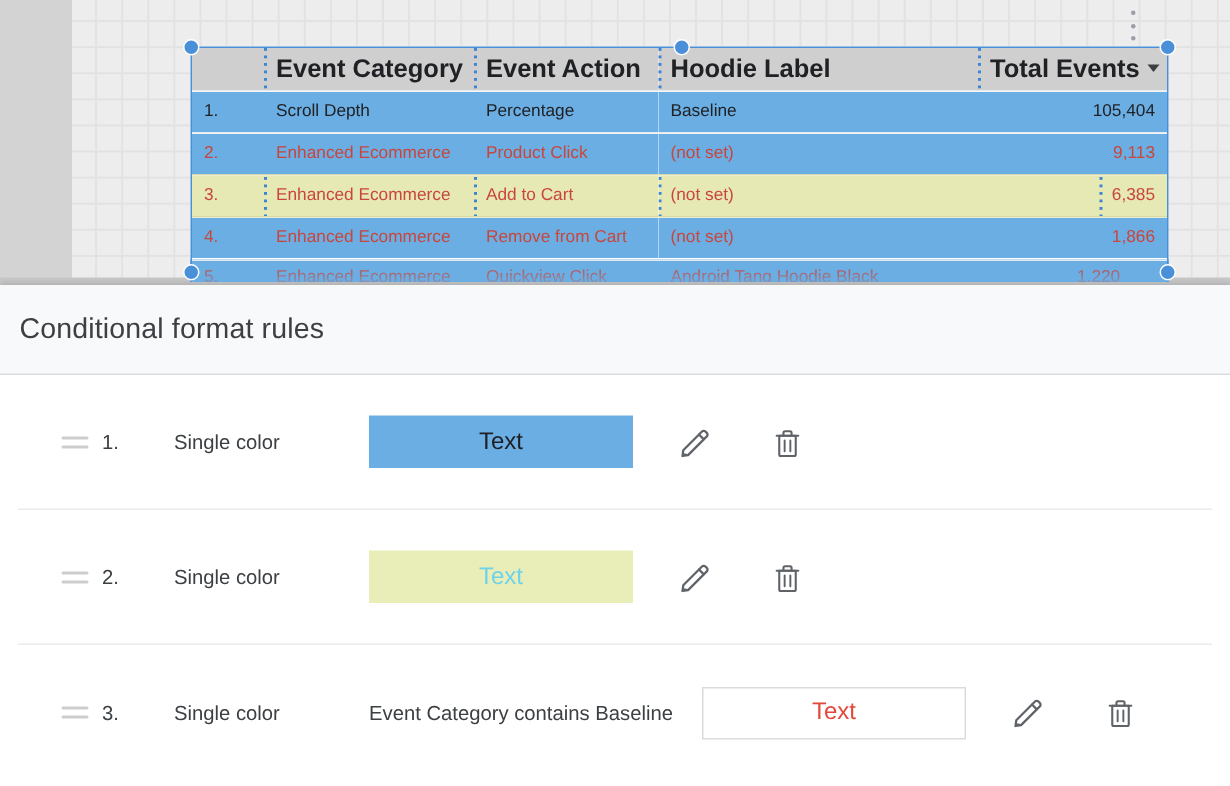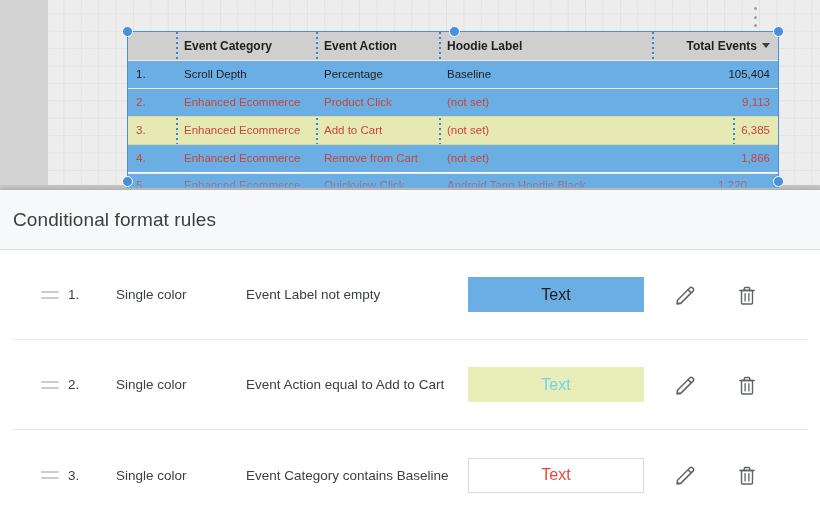--- a/index.html
+++ b/index.html
@@ -97,21 +97,21 @@
   table.report-table col.c-num   { width: 48px; }
   table.report-table col.c-cat   { width: 140px; }
   table.report-table col.c-act   { width: 123px; }
   table.report-table col.c-lab   { width: 213px; }
   table.report-table col.c-tot   { width: 126px; }
 
   table.report-table th {
     background: #cfcfcf;
     color: #202124;
     font-weight: bold;
-    font-size: 12px;
+    font-size: 17px;
     text-align: left;
     padding: 0 8px;
     height: 28px;
     box-sizing: border-box;
     white-space: nowrap;
     position: relative;
   }
   table.report-table th.num-col { background: #cfcfcf; }
   table.report-table th.right { text-align: right; padding-right: 8px; margin-top: 30px; }
 
@@ -411,21 +411,20 @@
 
     <div class="rules-list">
 
       <div class="rule-row">
         <div class="drag-handle">
           <span></span>
             <span></span>
         </div>
         <div class="rule-index">1.</div>
         <div class="rule-type">Single color</div>
-        <div class="rule-condition">Event Label not empty</div>
         <div class="swatch" style="background:#6aaee4; color:#202124;">Text</div>
         <div class="icon-btn">
           <svg width="24" height="24" viewBox="0 0 24 24">
             <path d="M4.5 17.2 L15.0 6.7 L18.2 9.9 L7.7 20.4 L4.0 21.0 Z" fill="none" stroke="#5f6368" stroke-width="1.5" stroke-linejoin="round"></path>
             <path d="M15.0 6.7 L17.0 4.7 A1.6 1.6 0 0 1 19.3 4.7 L20.2 5.6 A1.6 1.6 0 0 1 20.2 7.9 L18.2 9.9" fill="none" stroke="#5f6368" stroke-width="1.5" stroke-linejoin="round"></path>
             <path d="M5.0 19.8 L7.7 20.4" fill="none" stroke="#5f6368" stroke-width="1.3"></path>
           </svg>
         </div>
         <div class="icon-btn">
           <svg width="24" height="24" viewBox="0 0 24 24">
@@ -437,21 +436,20 @@
         </div>
       </div>
 
       <div class="rule-row">
         <div class="drag-handle">
           <span></span>
             <span></span>
         </div>
         <div class="rule-index">2.</div>
         <div class="rule-type">Single color</div>
-        <div class="rule-condition">Event Action equal to Add to Cart</div>
         <div class="swatch" style="background:#e9edb8; color:#6fd3e8;">Text</div>
         <div class="icon-btn">
           <svg width="24" height="24" viewBox="0 0 24 24">
             <path d="M4.5 17.2 L15.0 6.7 L18.2 9.9 L7.7 20.4 L4.0 21.0 Z" fill="none" stroke="#5f6368" stroke-width="1.5" stroke-linejoin="round"></path>
             <path d="M15.0 6.7 L17.0 4.7 A1.6 1.6 0 0 1 19.3 4.7 L20.2 5.6 A1.6 1.6 0 0 1 20.2 7.9 L18.2 9.9" fill="none" stroke="#5f6368" stroke-width="1.5" stroke-linejoin="round"></path>
             <path d="M5.0 19.8 L7.7 20.4" fill="none" stroke="#5f6368" stroke-width="1.3"></path>
           </svg>
         </div>
         <div class="icon-btn">
           <svg width="24" height="24" viewBox="0 0 24 24">

